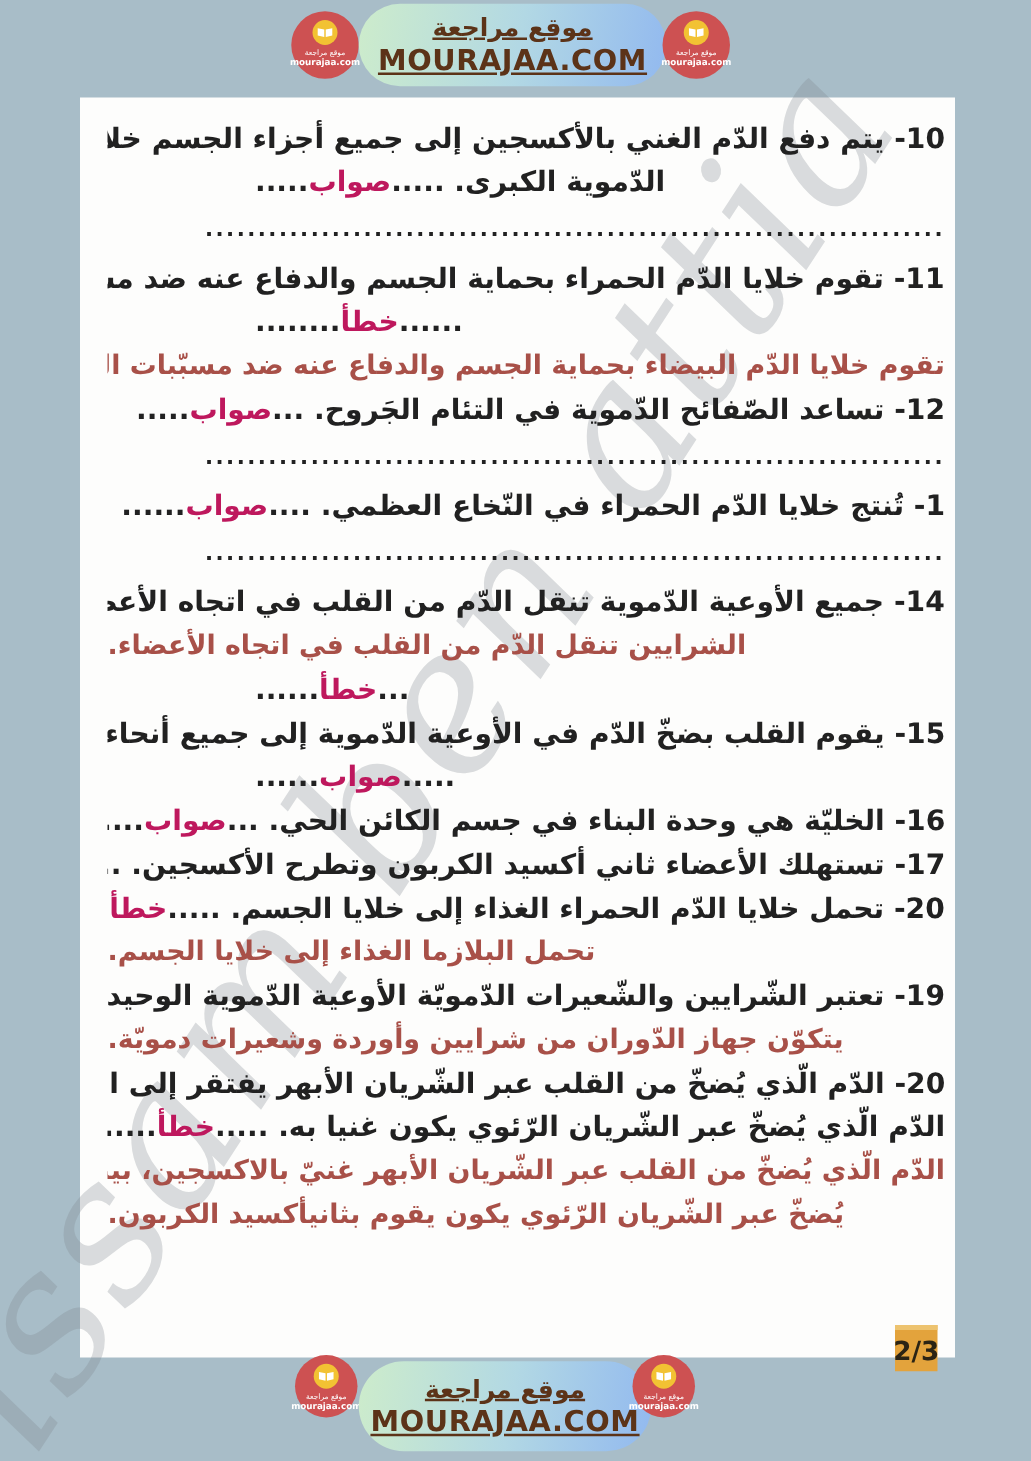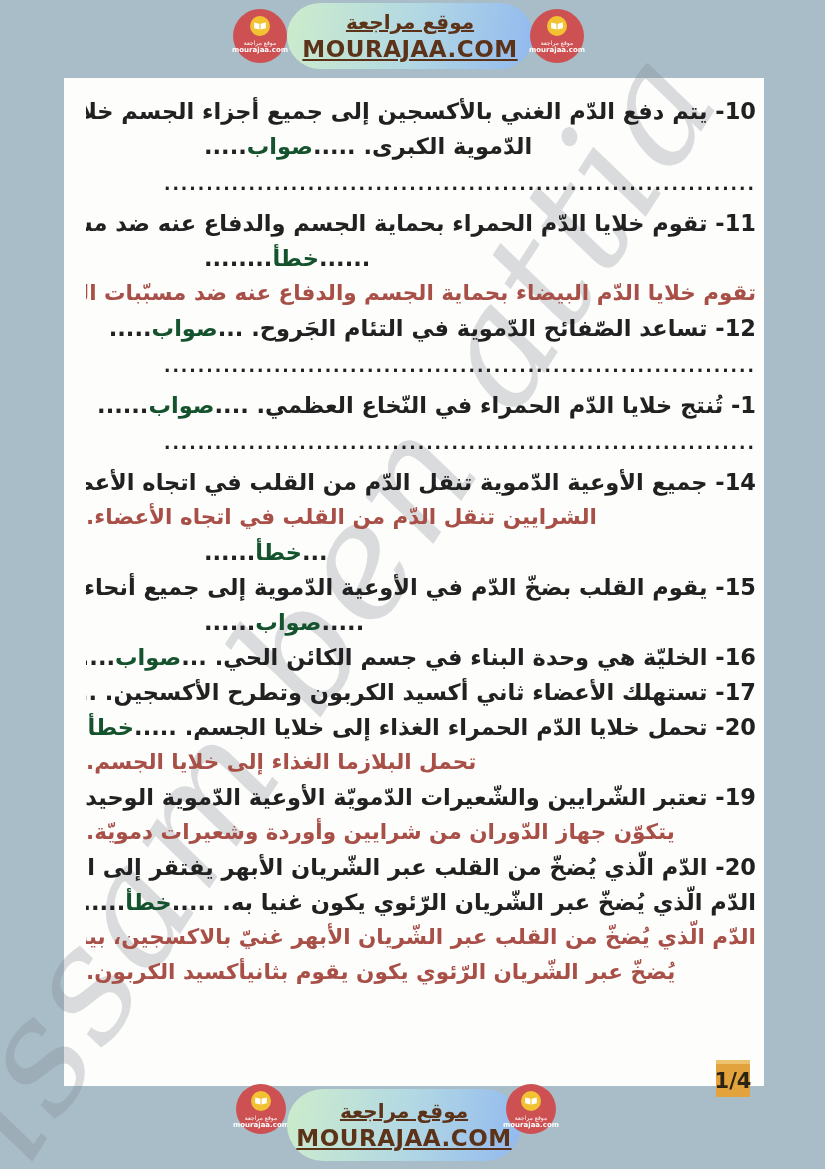--- a/index.html
+++ b/index.html
@@ -28,21 +28,21 @@
     white-space:nowrap; overflow:hidden; margin-bottom:1px;
   }
   .line.right{ text-align:right; }
   .line.left{ text-align:left; font-weight:600; }
   .line.indent{ text-align:left; padding-left:118px; }
   .line.dots-row{
     text-align:right; font-size:17px; line-height:26px; letter-spacing:2px;
     margin:8px 0 9px 0; color:#1c1c1c;
   }
   .seg-q{ color:#212121; }
-  .seg-ans{ color:#14532d; }
+  .seg-ans{ color:#be185d; }
   .seg-corr{ color:#a85048; }
   .line.corr-line{ font-size:21.5px; }
   
   .page-num{
     position:absolute; top:982px; right:14px; width:34px; height:33px;
     background:#e3a33c; border-top:4px solid #edc36f;
     display:flex; align-items:center; justify-content:center;
     font-size:21px; font-weight:700; color:#2b2414;
   }
   
@@ -104,21 +104,21 @@
         <div class="line right"><span class="seg-q">17- تستهلك الأعضاء ثاني أكسيد الكربون وتطرح الأكسجين. .....</span></div>
         <div class="line right"><span class="seg-q">20- تحمل خلايا الدّم الحمراء الغذاء إلى خلايا الجسم. .....</span><span class="seg-ans">خطأ</span><span class="seg-q">......</span></div>
         <div class="line left corr-line"><span class="seg-corr">تحمل البلازما الغذاء إلى خلايا الجسم.</span></div>
         <div class="line right"><span class="seg-q">19- تعتبر الشّرايين والشّعيرات الدّمويّة الأوعية الدّموية الوحيدة المكوّنة</span></div>
         <div class="line left corr-line"><span class="seg-corr">يتكوّن جهاز الدّوران من شرايين وأوردة وشعيرات دمويّة.</span></div>
         <div class="line right"><span class="seg-q">20- الدّم الّذي يُضخّ من القلب عبر الشّريان الأبهر يفتقر إلى الاكسجين، بينما</span></div>
         <div class="line indent"><span class="seg-q">الدّم الّذي يُضخّ عبر الشّريان الرّئوي يكون غنيا به. .....</span><span class="seg-ans">خطأ</span><span class="seg-q">........</span></div>
         <div class="line left corr-line"><span class="seg-corr">الدّم الّذي يُضخّ من القلب عبر الشّريان الأبهر غنيّ بالاكسجين، بينما الدّم الّذي</span></div>
         <div class="line left corr-line"><span class="seg-corr">يُضخّ عبر الشّريان الرّئوي يكون يقوم بثانيأكسيد الكربون.</span></div>
       </div>
-    <div class="page-num">1/4</div>
+    <div class="page-num">2/3</div>
   </div>
 
   <div>
     <div class="badge hdr-badge-l">
       <div class="badge-icon">
         <svg width="14" height="10" viewBox="0 0 24 16">
             <path d="M2 2 L11 4 L11 14 L2 12 Z" fill="#fff"></path>
             <path d="M22 2 L13 4 L13 14 L22 12 Z" fill="#fff"></path>
           </svg>
       </div>

